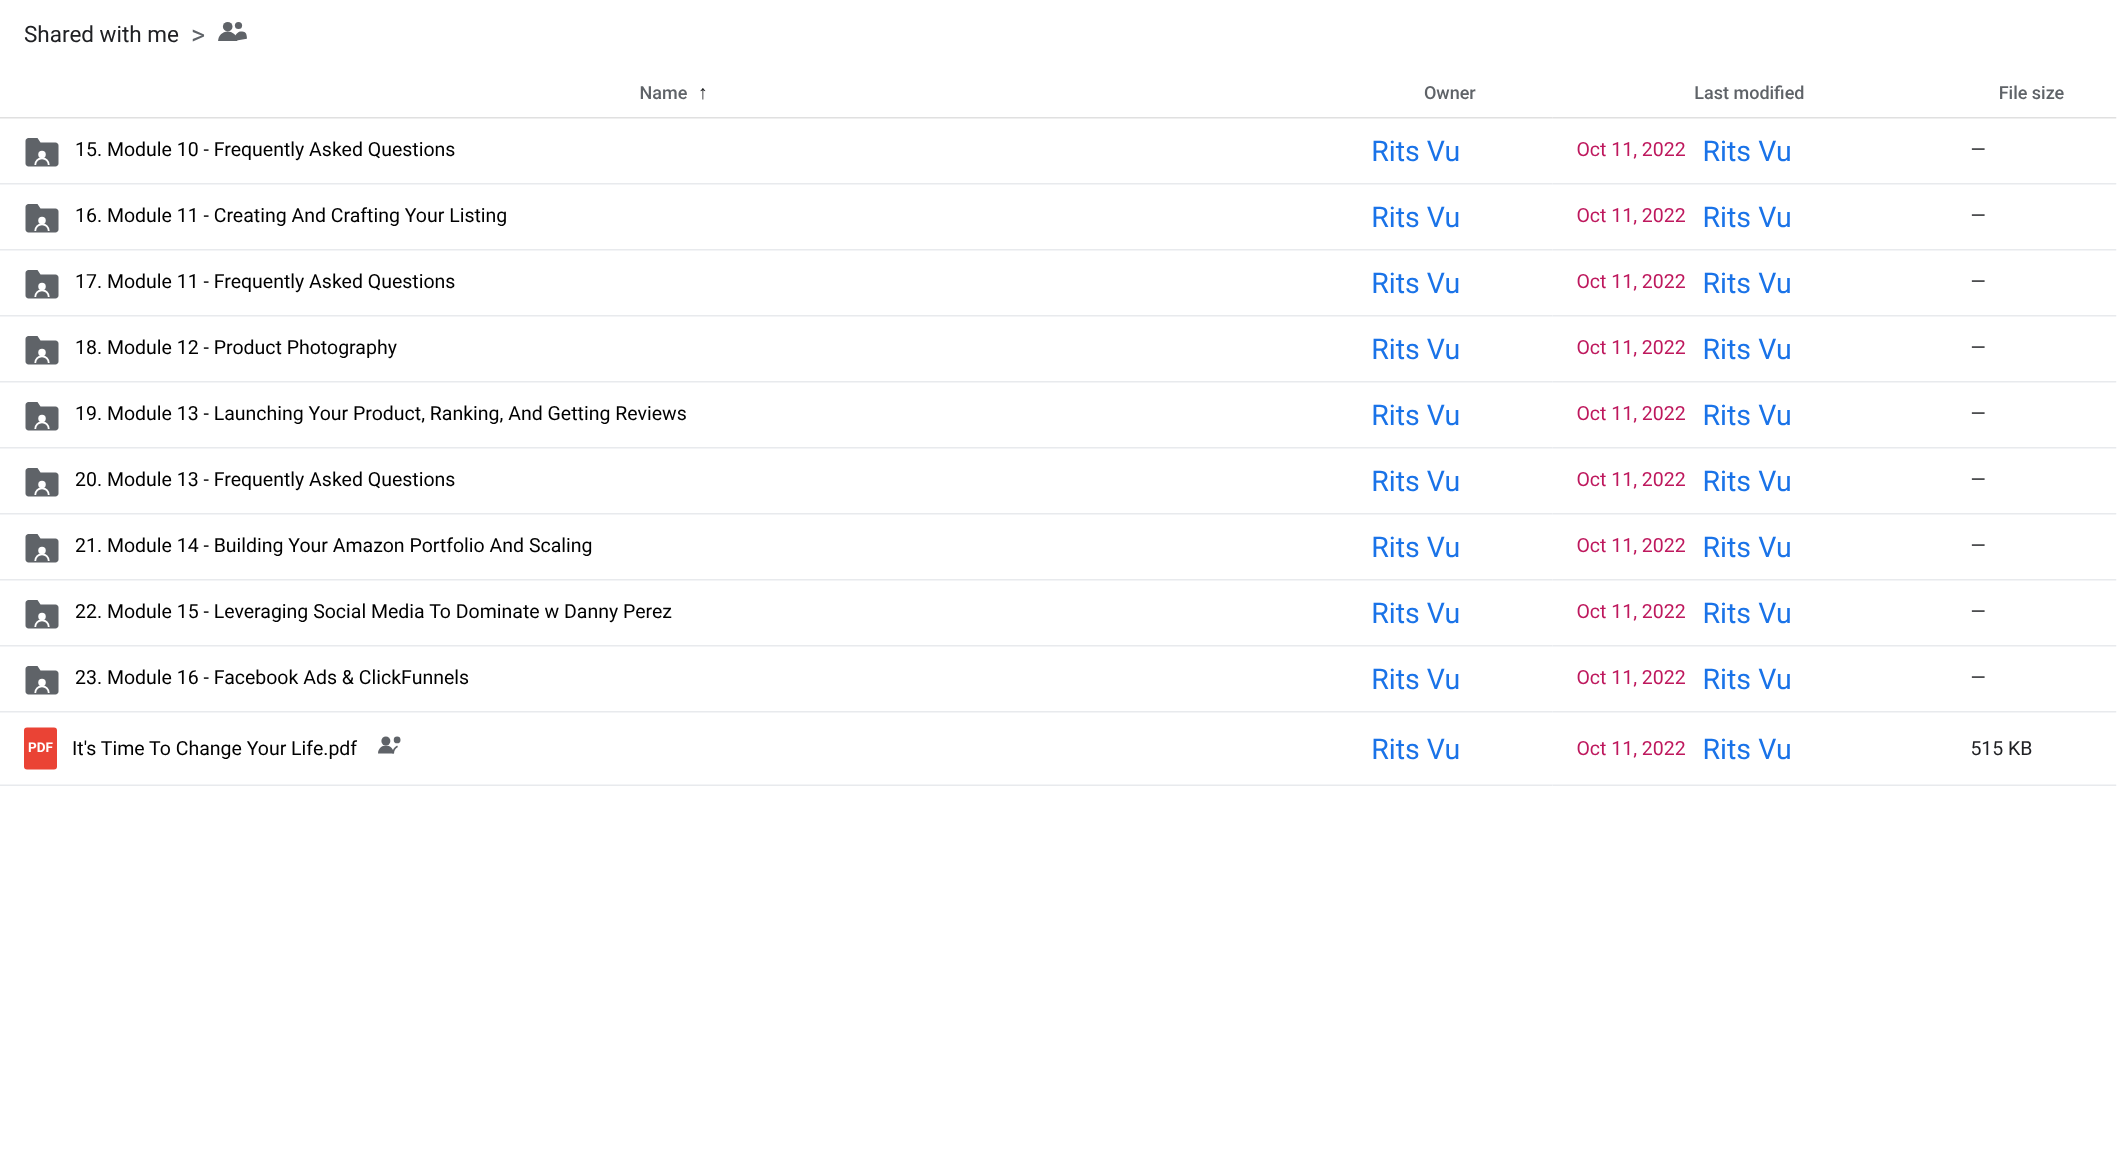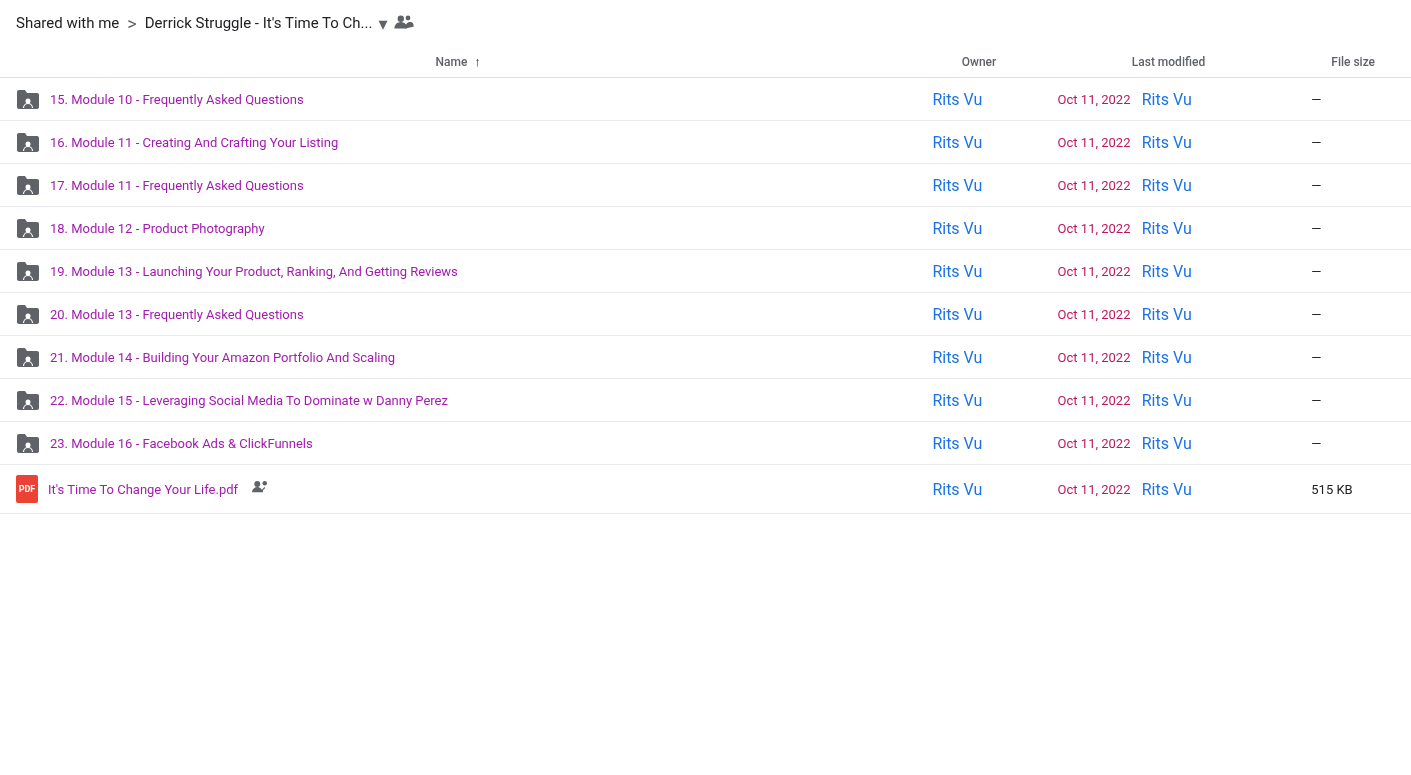--- a/index.html
+++ b/index.html
@@ -85,21 +85,21 @@
     
     .folder-icon {
       display: inline-flex;
       align-items: center;
       justify-content: center;
     }
 
     .owner-link {
       color: #1a73e8;
       text-decoration: none;
-      font-size: 16px;
+      font-size: 19px;
     }
 
     .modified-cell {
       display: flex;
       align-items: center;
       gap: 4px;
       white-space: nowrap;
     }
     .modified-date {
       color: #be185d;
@@ -124,43 +124,39 @@
       border-radius: 2px;
       display: flex;
       align-items: center;
       justify-content: center;
       flex-shrink: 0;
       padding: 2px;
       line-height: 1;
     }
 
     .file-name-text {
-      color: #a21caf;
+      color: #000000;
     }
     .file-name-shared-icon {
       color: #5f6368;
       font-size: 15px;
       margin-left: 4px;
     }
     .row-name-wrapper {
       display: flex;
       align-items: center;
       gap: 10px;
     }
   </style>
 </head>
 <body>
 
 <div class="breadcrumb">
   <a class="breadcrumb-link">Shared with me</a>
   <span class="breadcrumb-sep">&gt;</span>
-  <span class="breadcrumb-current">
-    <span>Derrick Struggle - It's Time To Ch...</span>
-    <span class="breadcrumb-dropdown">▾</span>
-  </span>
   <span class="shared-icon">
     <svg width="20" height="16" viewBox="0 0 24 20" fill="none" xmlns="http://www.w3.org/2000/svg">
       <circle cx="8" cy="6" r="4" fill="#5f6368"></circle>
       <path d="M0 18c0-4.418 3.582-8 8-8s8 3.582 8 8" fill="#5f6368"></path>
       <circle cx="17" cy="5" r="3" fill="#5f6368"></circle>
       <path d="M13 18c0-3.314 1.791-6.187 4.5-7.746C18.318 10.09 19.185 10 20 10c3.314 0 4 2.686 4 6" fill="#5f6368"></path>
     </svg>
   </span>
 </div>
 

